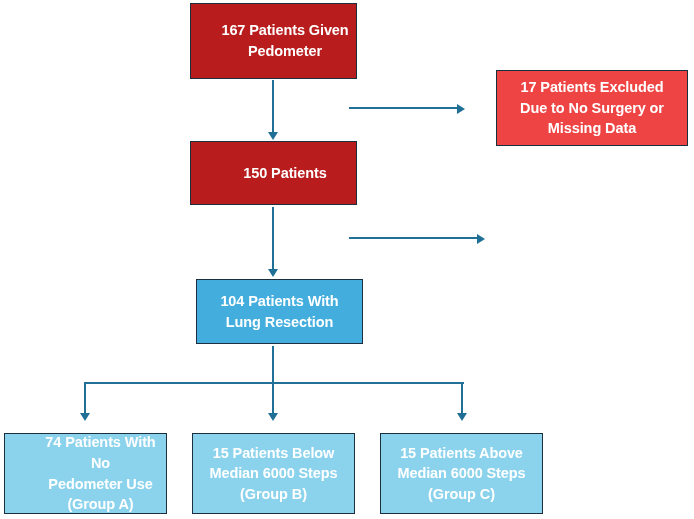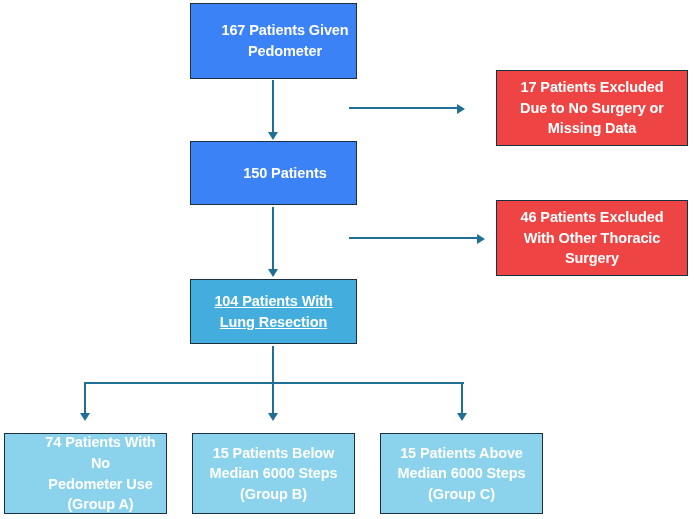--- a/index.html
+++ b/index.html
@@ -26,21 +26,21 @@
     text-align: center;
     color: #ffffff;
     font-weight: bold;
     font-size: 14.5px;
     line-height: 1.42;
     letter-spacing: -0.1px;
     border: 1.5px solid #1b2f3e;
     padding: 2px 6px;
     white-space: pre-line;
   }
-  .node-dark      { background: #3b82f6; padding-left: 29px; }
+  .node-dark      { background: #b91c1c; padding-left: 29px; }
   .node-orange    { background: #ef4444; border-color: #17303f; }
   .node-mid-blue  { background: #43aede; }
   .node-light-blue{ background: #8bd3ec; }
 
   
   .conn {
     position: absolute;
     background: #1f6f96;
   }
   .conn-v { width: 2px; }
@@ -76,27 +76,22 @@
   <div class="node node-orange" style="left:496px; top:70px; width:192px; height:76px;">
     <span>17 Patients Excluded
 Due to No Surgery or
 Missing Data</span>
   </div>
 
   <div class="node node-dark" style="left:190px; top:141px; width:167px; height:64px;">
     <span>150 Patients</span>
   </div>
 
-  <div class="node node-orange" style="left:496px; top:200px; width:192px; height:76px;">
-    <span>46 Patients Excluded
-With Other Thoracic
-Surgery</span>
-  </div>
 
-  <div class="node node-mid-blue" style="left:190px; top:279px; width:167px; height:65px;text-decoration:underline;">
+  <div class="node node-mid-blue" style="left:196px; top:279px; width:167px; height:65px;">
     <span>104 Patients With
 Lung Resection</span>
   </div>
 
   <div class="node node-light-blue" style="left:4px; top:433px; width:163px; height:81px;padding-left:36px;">
     <span>74 Patients With No
 Pedometer Use
 (Group A)</span>
   </div>
 

